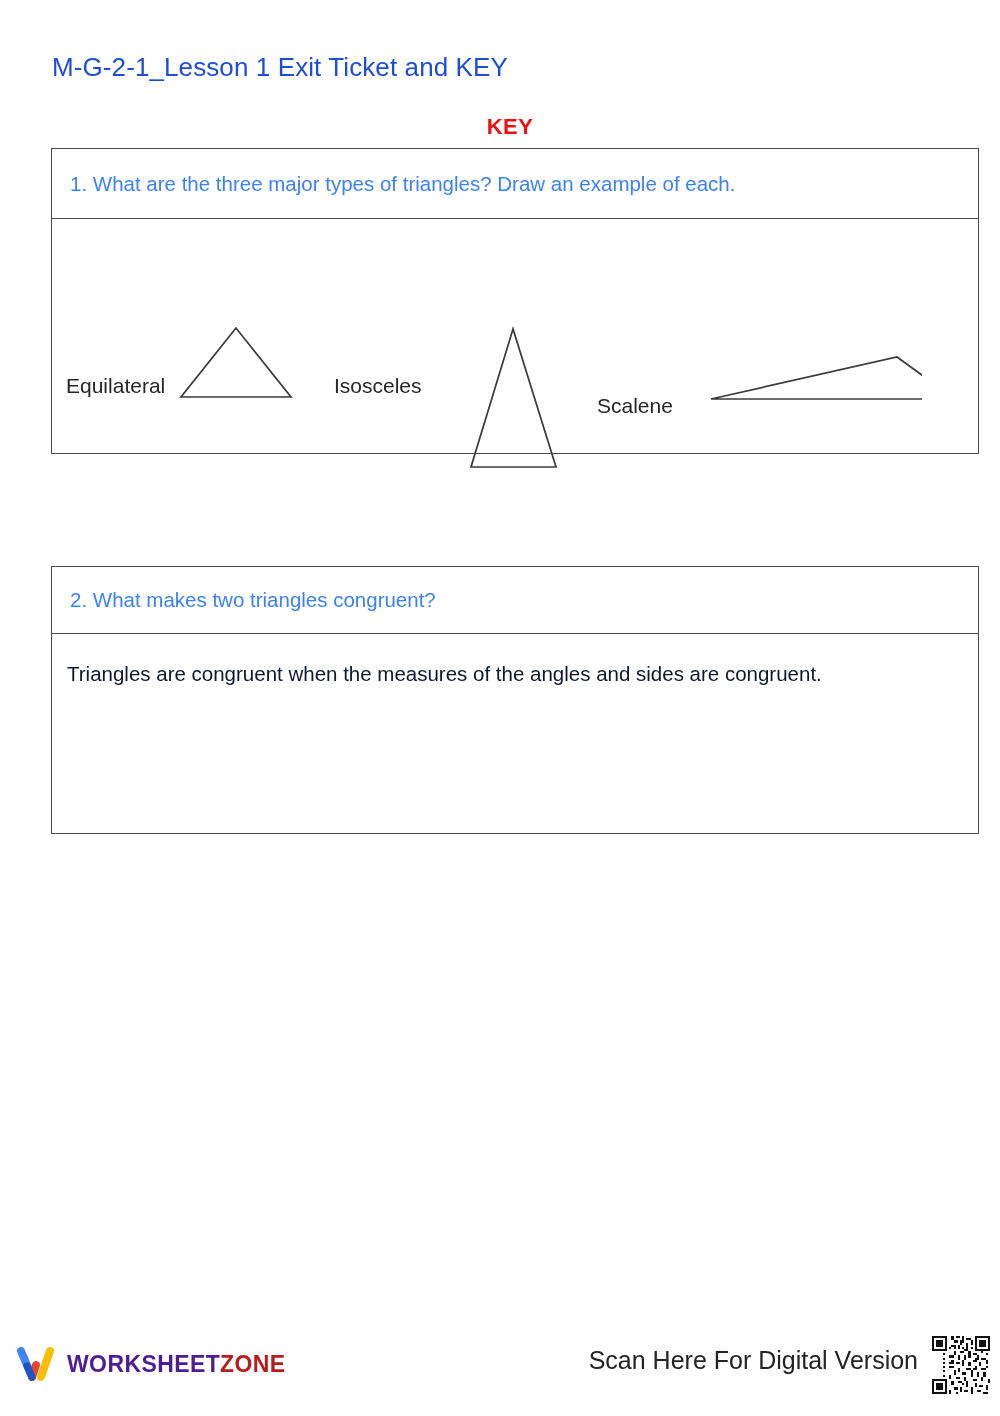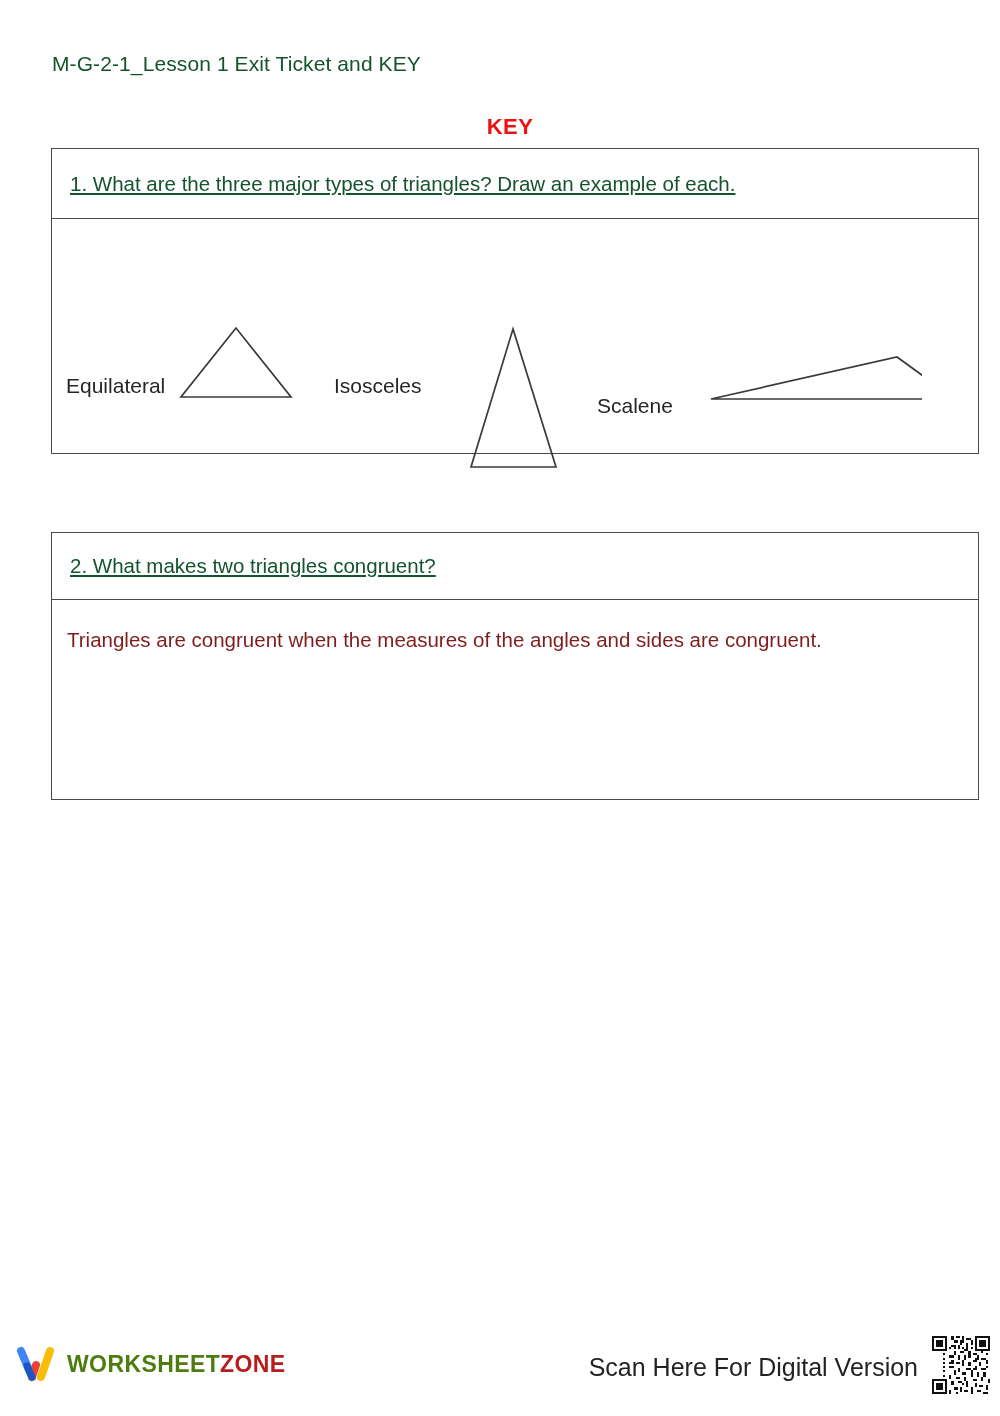--- a/index.html
+++ b/index.html
@@ -15,22 +15,22 @@
     font-family: "Liberation Sans", sans-serif;
     color: #2b2b2b;
     overflow: hidden;
   }
 
   
   .doc-header {
     position: absolute;
     left: 52px;
     top: 52px;
-    font-size: 21px;
-    color: #14532d;
+    font-size: 26px;
+    color: #1d4ed8;
     letter-spacing: 0.1px;
     white-space: nowrap;
   }
 
   
   .key-label {
     position: absolute;
     left: 0;
     top: 114px;
     width: 1020px;
@@ -41,49 +41,48 @@
     letter-spacing: 0.5px;
   }
 
   
   .qbox {
     position: absolute;
     border: 1.6px solid #4a4a4a;
     background: #ffffff;
   }
   #qbox-1 { left: 51px; top: 148px; width: 928px; height: 306px; }
-  #qbox-2 { left: 51px; top: 532px; width: 928px; height: 268px; }
+  #qbox-2 { left: 51px; top: 566px; width: 928px; height: 268px; }
 
   .q-prompt {
     position: relative;
     height: 70px;
     border-bottom: 1.6px solid #4a4a4a;
     display: flex;
     align-items: center;
     padding: 0 18px;
     font-size: 20.5px;
-    color: #14532d;
-    text-decoration: underline;
+    color: #3b82f6;
   }
   #qbox-2 .q-prompt { height: 67px; }
 
   .q-answer {
     position: relative;
     padding: 18px;
     height: calc(100% - 70px);
   }
   #qbox-2 .q-answer {
     height: calc(100% - 67px);
     padding: 22px 18px 0 15px;
   }
 
   .answer-text {
     font-size: 20.5px;
     line-height: 35px;
-    color: #7f1d1d;
+    color: #0f172a;
   }
   .answer-text p { margin: 0; }
 
   
   .tri-row {
     position: absolute;
     left: 0;
     top: 0;
     width: 100%;
     height: 100%;
@@ -120,27 +119,27 @@
     display: flex;
     align-items: center;
     gap: 9px;
   }
   .brand-text {
     font-size: 23px;
     font-weight: bold;
     letter-spacing: 0.4px;
     white-space: nowrap;
   }
-  .brand-text .w-part { color: #4d7c0f; }
+  .brand-text .w-part { color: #4c1d95; }
   .brand-text .z-part { color: #b91c1c; }
 
   .scan-text {
     position: absolute;
     right: 82px;
-    top: 23px;
+    top: 16px;
     font-size: 25px;
     color: #232323;
     white-space: nowrap;
   }
   .qr {
     position: absolute;
     right: 8px;
     top: 4px;
     width: 62px;
     height: 62px;

